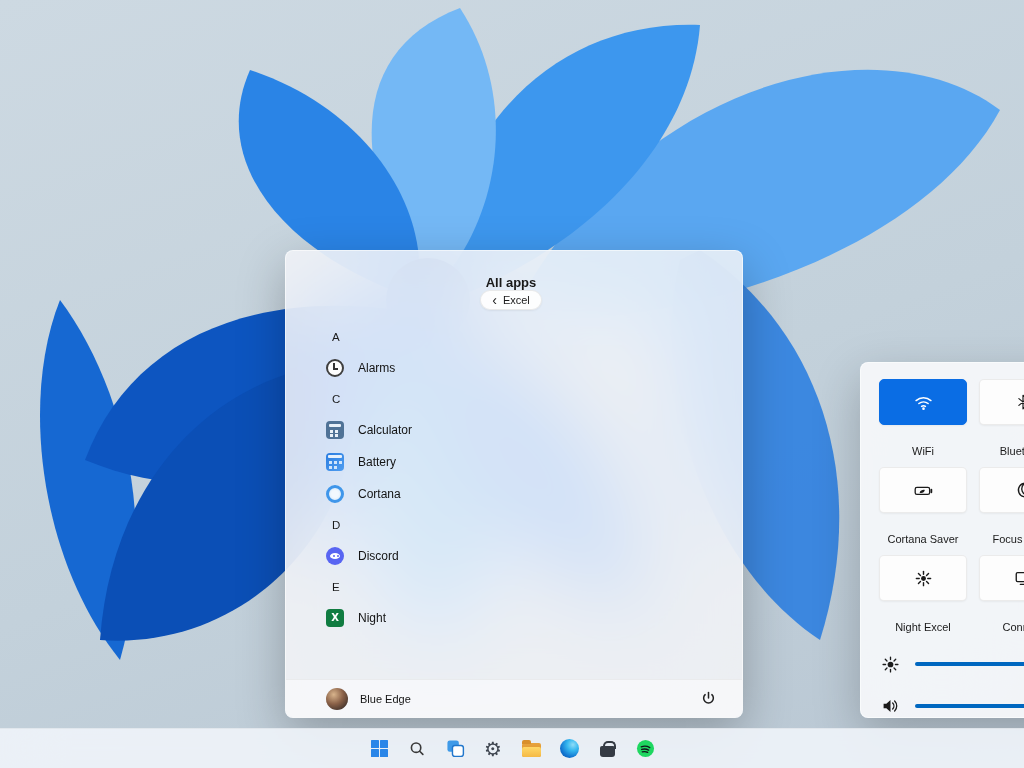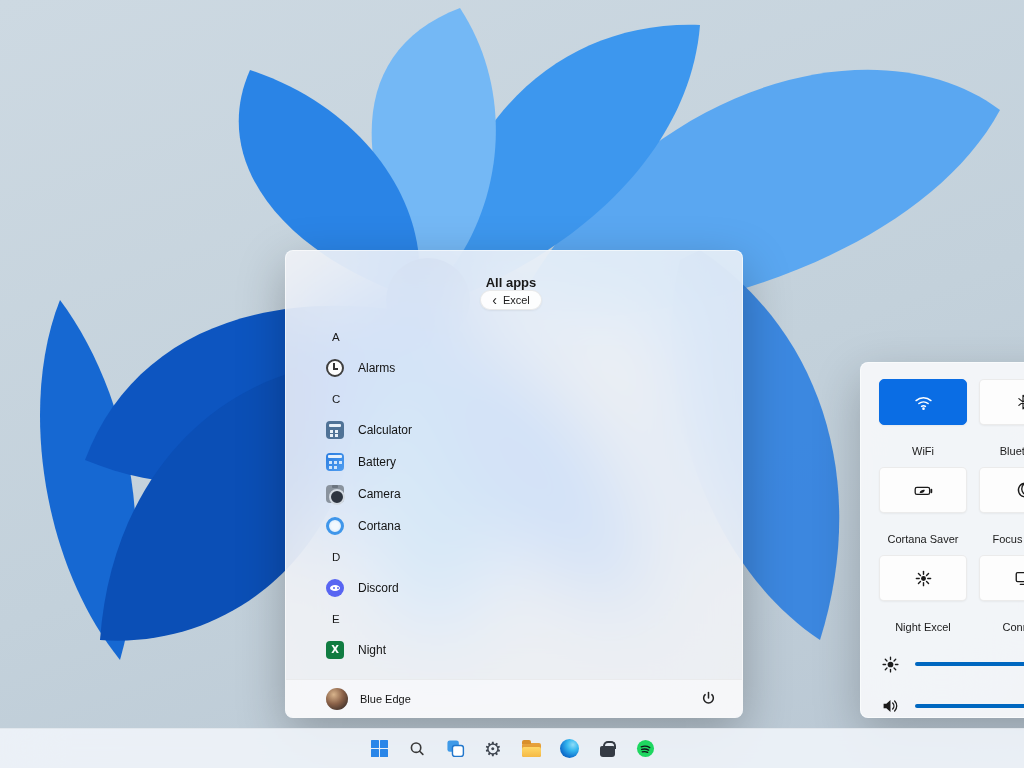--- a/index.html
+++ b/index.html
@@ -150,24 +150,20 @@
     <div class="sm-letter">C</div>
     <div class="app-row">
       <span class="app-icon" data-icon="calculator"></span>
       <span class="app-label">Calculator</span>
     </div>
     <div class="app-row">
       <span class="app-icon" data-icon="calendar"></span>
       <span class="app-label">Battery</span>
     </div>
     <div class="app-row">
-      <span class="app-icon" data-icon="camera"></span>
-      <span class="app-label">Camera</span>
-    </div>
-    <div class="app-row">
       <span class="app-icon" data-icon="cortana"></span>
       <span class="app-label">Cortana</span>
     </div>
 
     <div class="sm-letter">D</div>
     <div class="app-row">
       <span class="app-icon" data-icon="discord"></span>
       <span class="app-label">Discord</span>
     </div>
 

